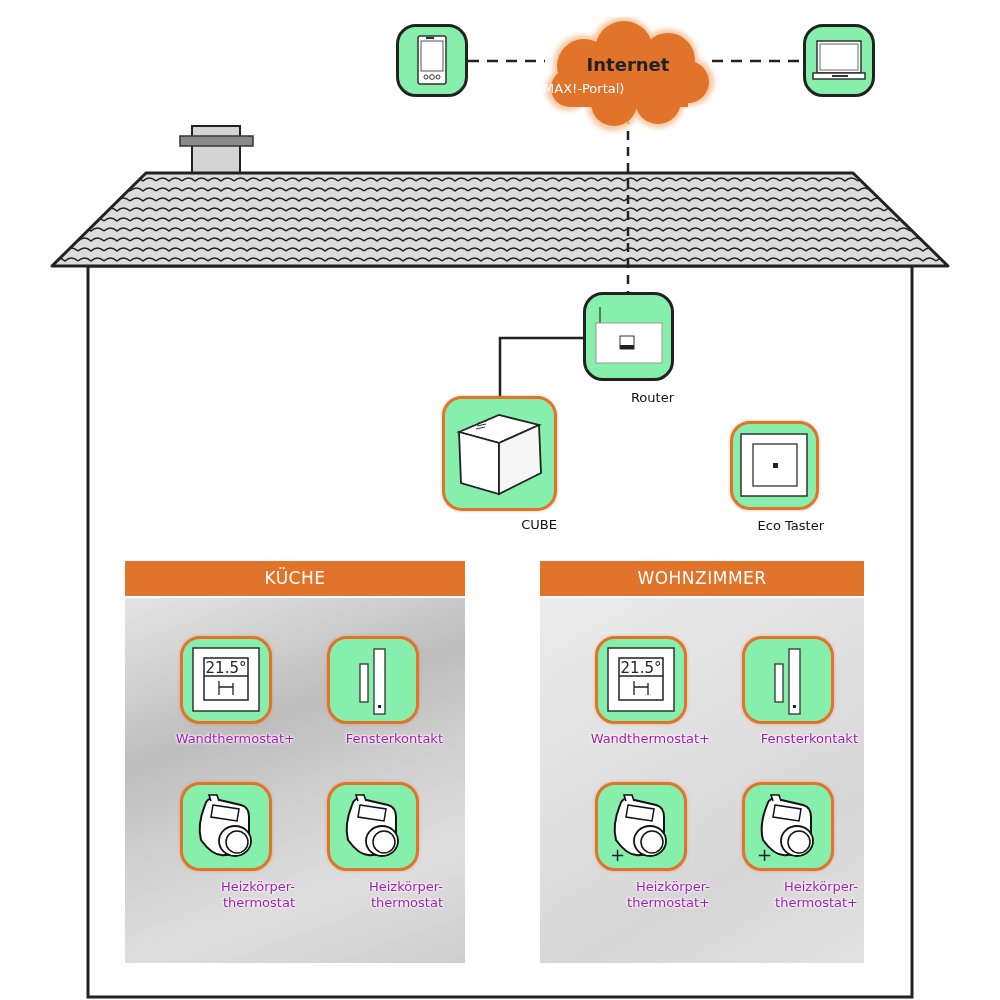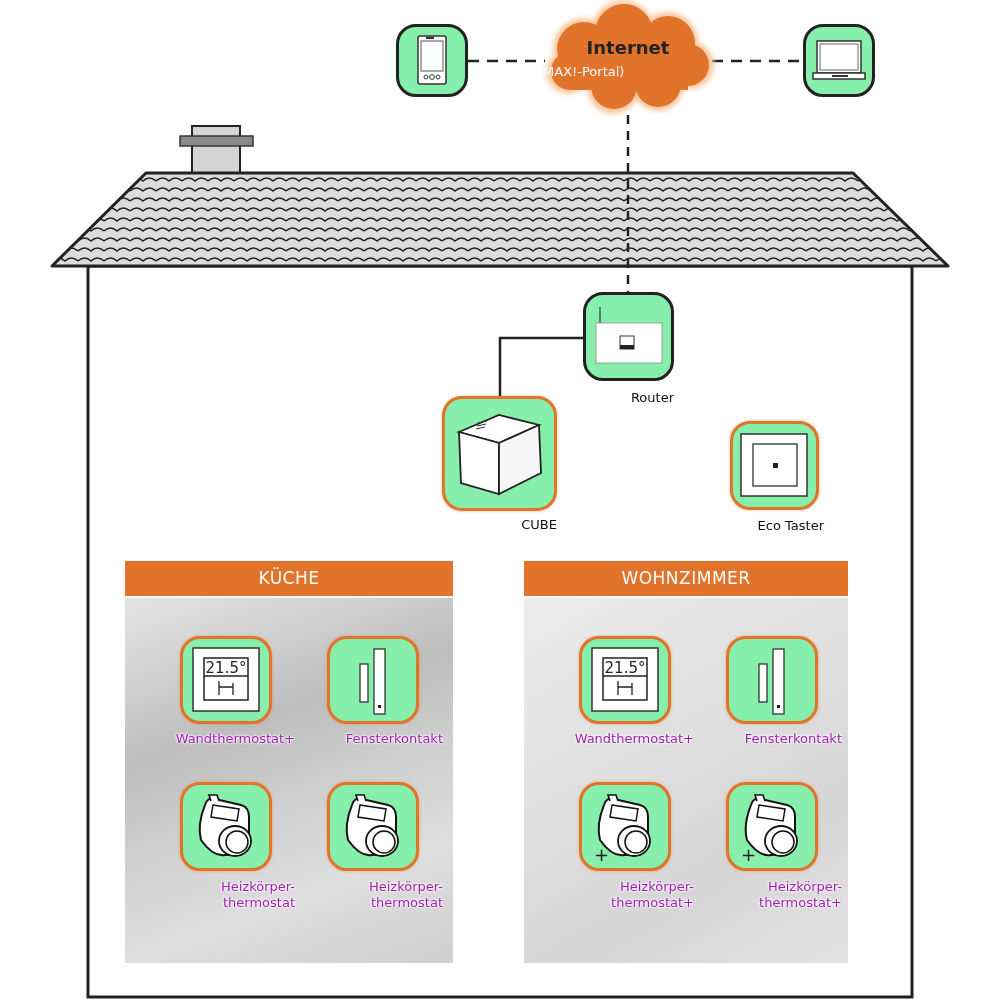--- a/index.html
+++ b/index.html
@@ -36,21 +36,21 @@
   <rect x="88" y="266" width="824" height="731" fill="#fff" stroke="#222" stroke-width="3"></rect>
 
   <polygon points="146,173 853,173 948,266 52,266" fill="url(#tiles)" stroke="#222" stroke-width="3" stroke-linejoin="round"></polygon>
 
   <line x1="468" y1="61" x2="545" y2="61" stroke="#222" stroke-width="2.5" stroke-dasharray="11,8"></line>
   <line x1="712" y1="61" x2="802" y2="61" stroke="#222" stroke-width="2.5" stroke-dasharray="11,8"></line>
   <line x1="628" y1="115" x2="628" y2="292" stroke="#222" stroke-width="2.5" stroke-dasharray="9,7"></line>
   <polyline points="500,396 500,338 584,338" fill="none" stroke="#222" stroke-width="2.5"></polyline>
 </svg>
 
-<div class="abs" style="left:538px;top:0px;width:180px;height:118px;">
+<div class="abs" style="left:538px;top:17px;width:180px;height:118px;">
   <svg width="180" height="118">
     <defs>
       <filter id="glow" x="-20%" y="-20%" width="140%" height="140%">
         <feGaussianBlur stdDeviation="2.5"></feGaussianBlur>
       </filter>
     </defs>
     <g fill="#f7c9a3" filter="url(#glow)">
       <circle cx="45" cy="48" r="30"></circle>
         <circle cx="85" cy="32" r="32"></circle>
         <circle cx="130" cy="42" r="30"></circle>
@@ -118,21 +118,21 @@
 
 <div class="box orange" style="left:730px;top:421px;width:89px;height:89px;">
   <svg width="83" height="83">
     <rect x="8" y="10" width="66" height="62" fill="#fff" stroke="#333" stroke-width="1.5"></rect>
     <rect x="20" y="20" width="44" height="42" fill="#fff" stroke="#333" stroke-width="1.3"></rect>
     <rect x="40" y="39" width="5" height="5" fill="#222"></rect>
   </svg>
 </div>
 <div class="label" style="left:704px;width:120px;top:518px;">Eco Taster</div>
 
-<div class="room" style="left:125px;top:561px;width:328px;height:402px;">
+<div class="room" style="left:125px;top:561px;width:328px;height:402px;padding-left:12px;">
   <div class="room-header">KÜCHE</div>
   <div class="room-bg kueche-bg"></div>
 
   <div class="box orange" style="left:55px;top:75px;width:92px;height:88px;">
     <svg width="86" height="82">
       <rect x="10" y="9" width="66" height="63" fill="#fff" stroke="#333" stroke-width="1.5"></rect>
       <rect x="21" y="19" width="44" height="42" fill="#fff" stroke="#222" stroke-width="1.5"></rect>
       <line x1="21" y1="37" x2="65" y2="37" stroke="#222" stroke-width="1.3"></line>
       <text x="43" y="34" text-anchor="middle" font-size="15" font-family="DejaVu Sans, sans-serif" fill="#222">21.5°</text>
       <path d="M36 42 V56 M36 48 H50 M50 44 V56" stroke="#222" stroke-width="1.3" fill="none"></path>
@@ -171,21 +171,21 @@
       <ellipse cx="52" cy="56" rx="16" ry="15" fill="#fff" stroke="#111" stroke-width="1.8"></ellipse>
       <ellipse cx="54" cy="57" rx="11" ry="11" fill="#fff" stroke="#111" stroke-width="1.5"></ellipse>
     </svg>
   </div>
   <div class="tile-label" style="left:178px;width:140px;top:318px;">
     <div>Heizkörper-</div>
     <div>thermostat</div>
   </div>
 </div>
 
-<div class="room" style="left:524px;top:561px;width:324px;height:402px;">
+<div class="room" style="left:540px;top:561px;width:324px;height:402px;">
   <div class="room-header">WOHNZIMMER</div>
   <div class="room-bg wohn-bg"></div>
 
   <div class="box orange" style="left:55px;top:75px;width:92px;height:88px;">
     <svg width="86" height="82">
       <rect x="10" y="9" width="66" height="63" fill="#fff" stroke="#333" stroke-width="1.5"></rect>
       <rect x="21" y="19" width="44" height="42" fill="#fff" stroke="#222" stroke-width="1.5"></rect>
       <line x1="21" y1="37" x2="65" y2="37" stroke="#222" stroke-width="1.3"></line>
       <text x="43" y="34" text-anchor="middle" font-size="15" font-family="DejaVu Sans, sans-serif" fill="#222">21.5°</text>
       <path d="M36 42 V56 M36 48 H50 M50 44 V56" stroke="#222" stroke-width="1.3" fill="none"></path>

